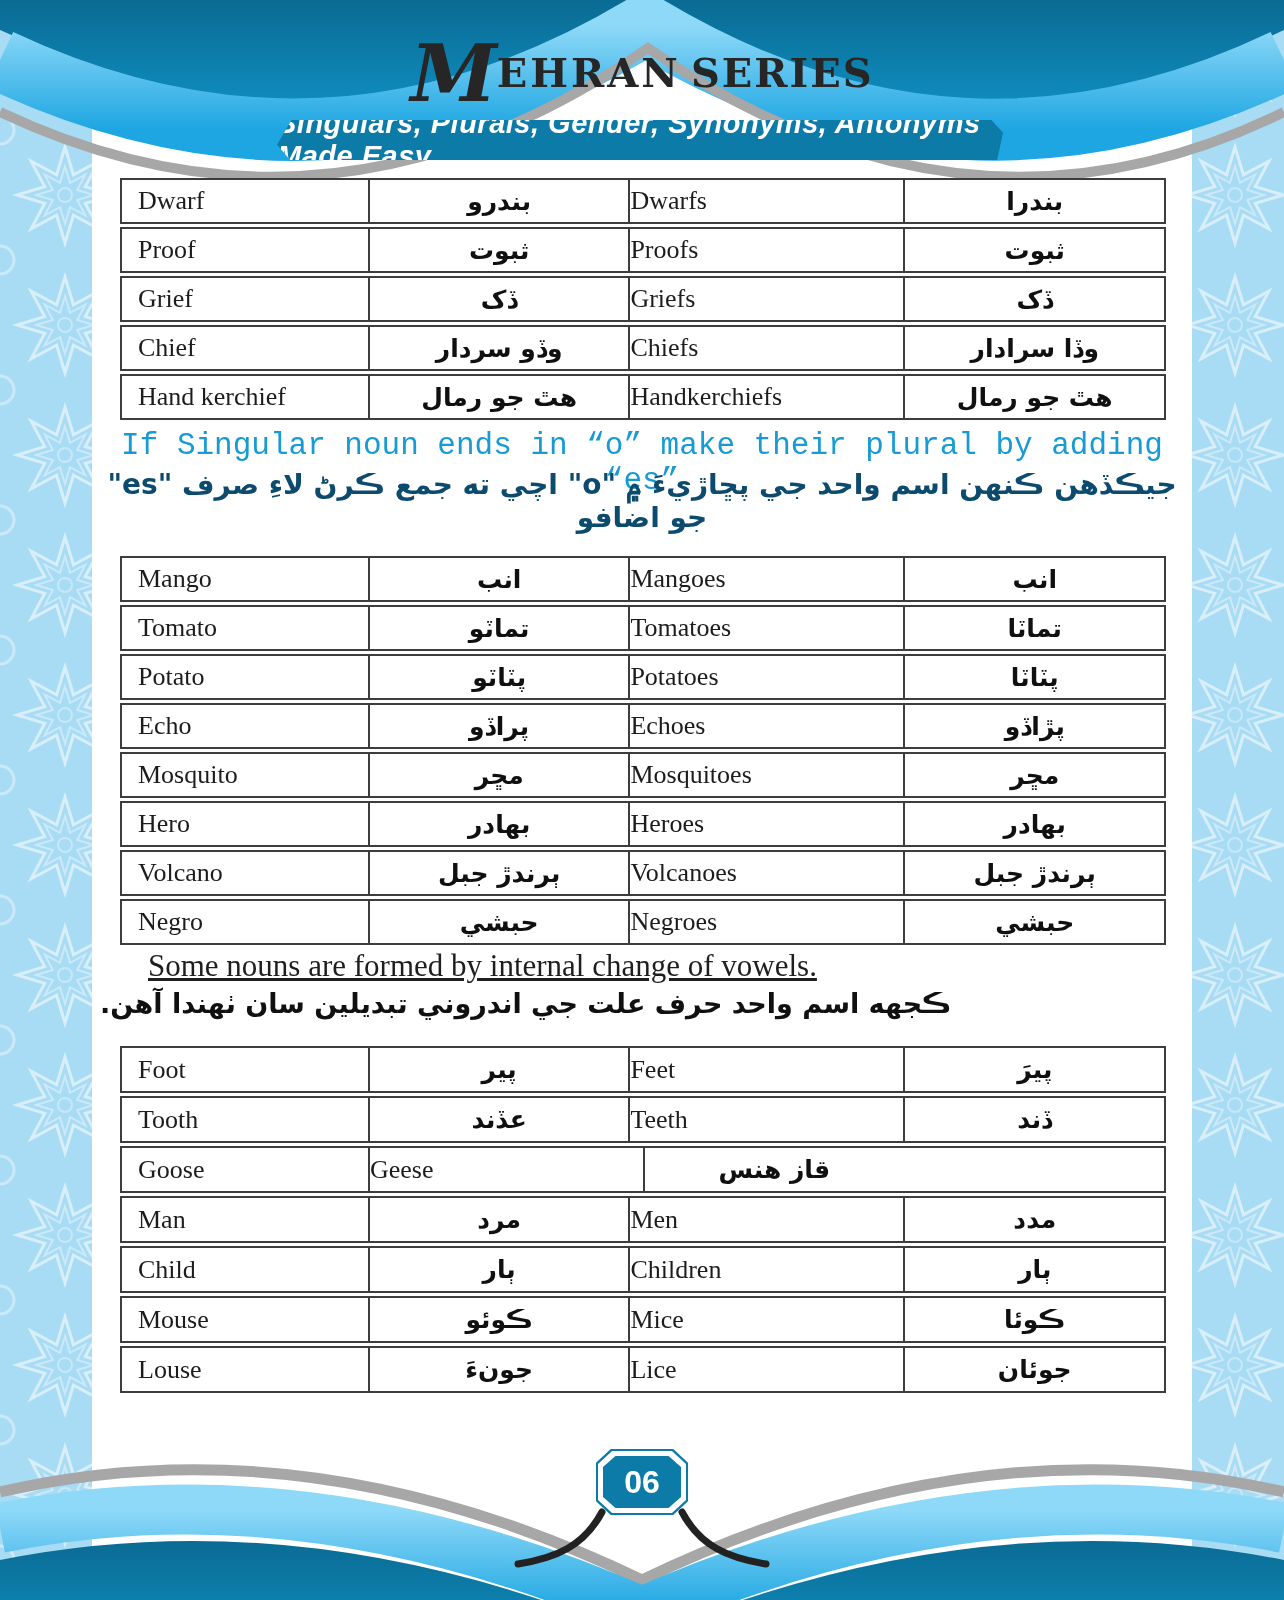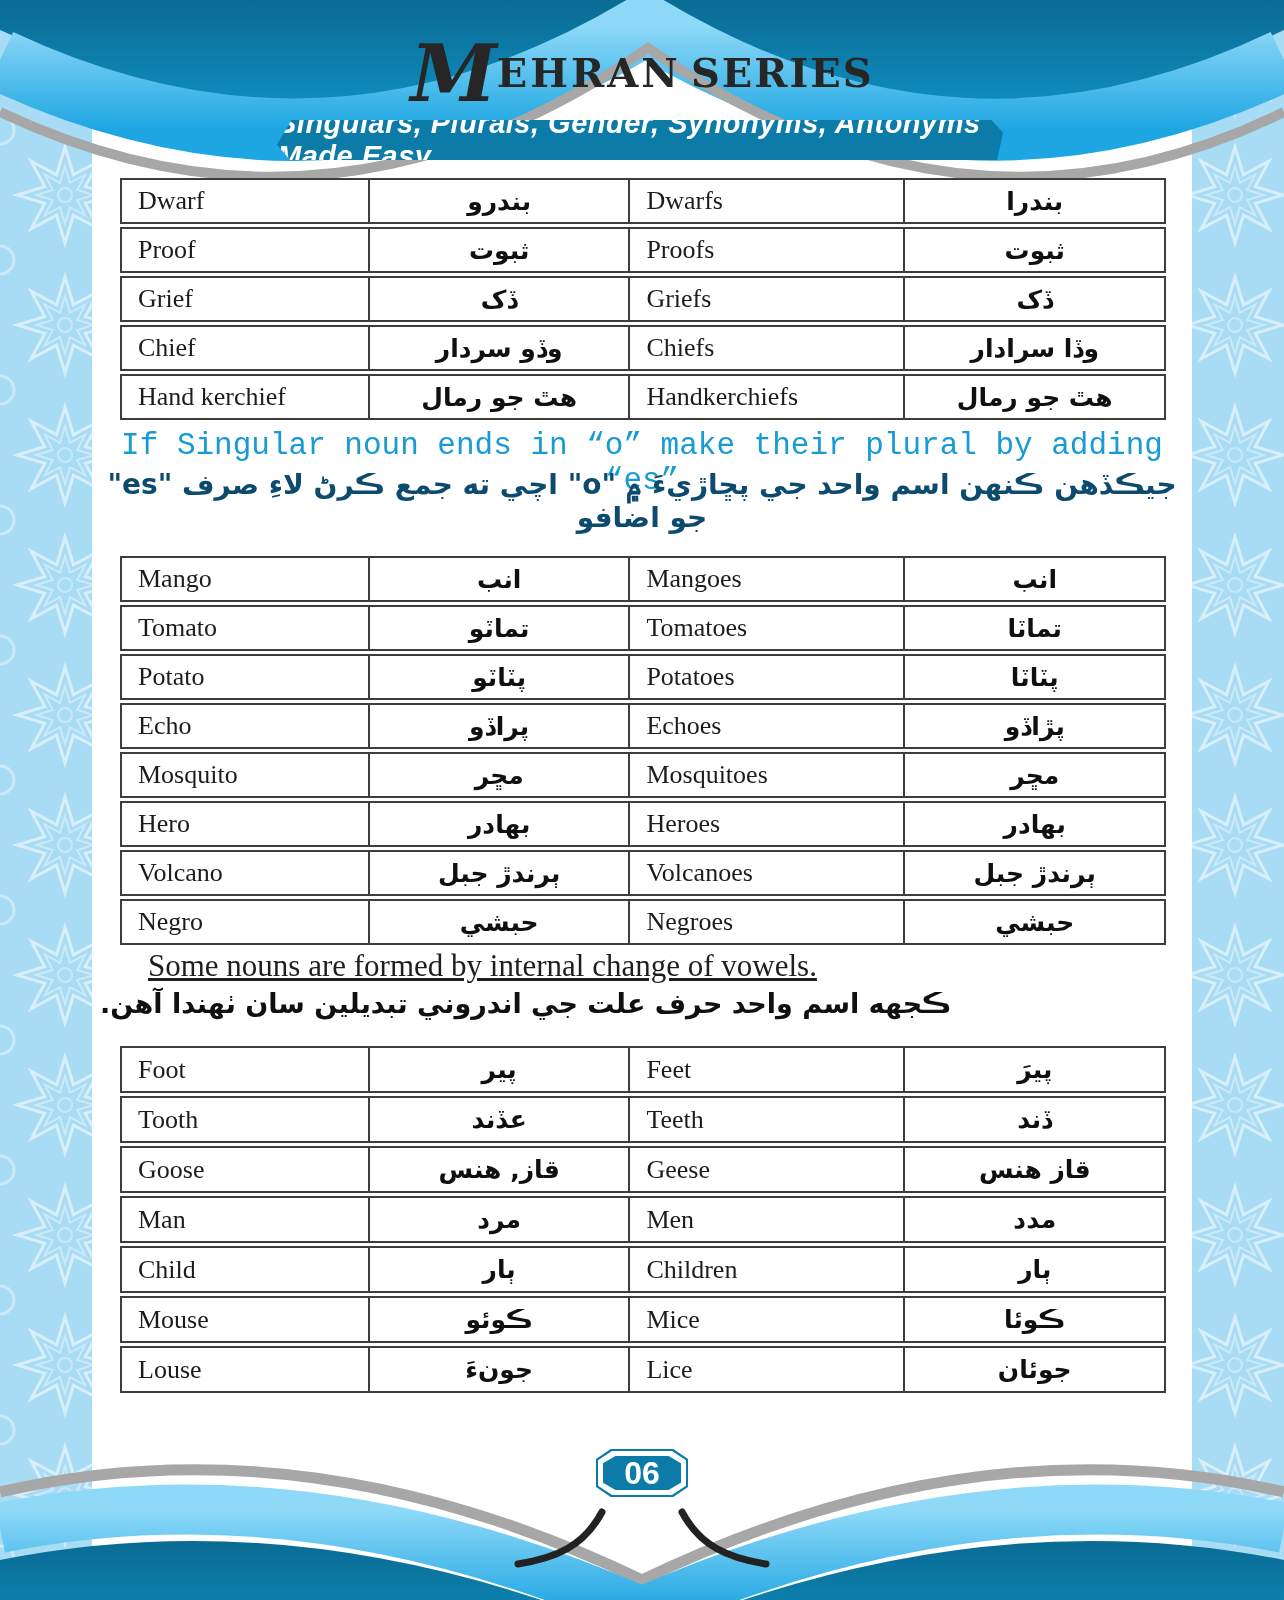--- a/index.html
+++ b/index.html
@@ -22,38 +22,38 @@
   .banner span{color:#fff;font-style:italic;font-weight:700;font-size:29px;letter-spacing:.5px;}
 
   
   .wtable{position:absolute;left:120px;width:1046px;z-index:2;}
   .t1{top:178px;} .t2{top:556px;} .t3{top:1046px;}
   .trow{display:flex;height:46px;border:2px solid #3d3d3d;margin-bottom:3px;background:#fff;}
   .t3 .trow{height:47px;}
   .tcell{height:100%;display:flex;align-items:center;overflow:hidden;}
   .c0{width:23.6%;padding-left:16px;}
   .c1{width:25%;border-left:2px solid #3d3d3d;justify-content:center;}
-  .c2{width:26.4%;border-left:2px solid #3d3d3d;padding-left:16px;}
+  .c2{width:26.4%;border-left:2px solid #3d3d3d;}
   .c3{width:25%;border-left:2px solid #3d3d3d;justify-content:center;}
   .en{font-family:"Liberation Serif","DejaVu Serif",serif;font-size:26px;color:#1c1c1c;}
   .sd{font-family:"DejaVu Sans",sans-serif;font-weight:700;font-size:25px;color:#101010;direction:rtl;}
 
   
   .note{position:absolute;z-index:2;left:100px;width:1084px;}
   .rule-en{top:428px;text-align:center;font-family:Liberation Mono, monospace;font-size:31px;color:#189bd5;}
   .rule-sd{top:468px;text-align:center;direction:rtl;font-family:"DejaVu Sans",sans-serif;
            font-weight:700;font-size:28px;color:#0c4a6e;}
   .rule-sd2{top:514px;text-align:center;direction:rtl;padding-right:8px;font-family:"DejaVu Sans",sans-serif;
            font-weight:700;font-size:28px;color:#2fafe8;margin-top:40px;}
   .vowel-en{top:948px;text-align:left;padding-left:48px;font-family:"Liberation Serif",serif;font-size:31px;color:#1e1e1e;text-decoration:underline;}
   .vowel-sd{top:988px;text-align:left;direction:rtl;padding-right:56px;font-family:"DejaVu Sans",sans-serif;
            font-weight:700;font-size:27px;color:#101010;}
 
   
-  .badge{position:absolute;left:596px;top:1449px;width:92px;height:48px;z-index:3;
+  .badge{position:absolute;left:596px;top:1449px;width:92px;height:66px;z-index:3;
          clip-path:polygon(16% 0,84% 0,100% 21%,100% 79%,84% 100%,16% 100%,0 79%,0 21%);
          background:#0d7ba8;padding:2px;}
   .badge-mid{width:100%;height:100%;background:#fff;padding:5px;
          clip-path:polygon(16% 0,84% 0,100% 21%,100% 79%,84% 100%,16% 100%,0 79%,0 21%);}
   .badge-in{width:100%;height:100%;background:#0d7ba8;display:flex;align-items:center;justify-content:center;
          clip-path:polygon(16% 0,84% 0,100% 21%,100% 79%,84% 100%,16% 100%,0 79%,0 21%);}
   .badge-in span{color:#fff;font-weight:700;font-size:32px;font-family:"Liberation Sans",sans-serif;}
 </style>
 </head>
 <body>
@@ -200,21 +200,20 @@
         <div class="tcell sd c3" dir="rtl">پيرَ</div>
       </div>
       <div class="trow">
         <div class="tcell en c0">Tooth</div>
         <div class="tcell sd c1" dir="rtl">عڏند</div>
         <div class="tcell en c2">Teeth</div>
         <div class="tcell sd c3" dir="rtl">ڏند</div>
       </div>
       <div class="trow">
         <div class="tcell en c0">Goose</div>
-        <div class="tcell sd c1" dir="rtl">قاز, هنس</div>
         <div class="tcell en c2">Geese</div>
         <div class="tcell sd c3" dir="rtl">قاز هنس</div>
       </div>
       <div class="trow">
         <div class="tcell en c0">Man</div>
         <div class="tcell sd c1" dir="rtl">مرد</div>
         <div class="tcell en c2">Men</div>
         <div class="tcell sd c3" dir="rtl">مدد</div>
       </div>
       <div class="trow">

